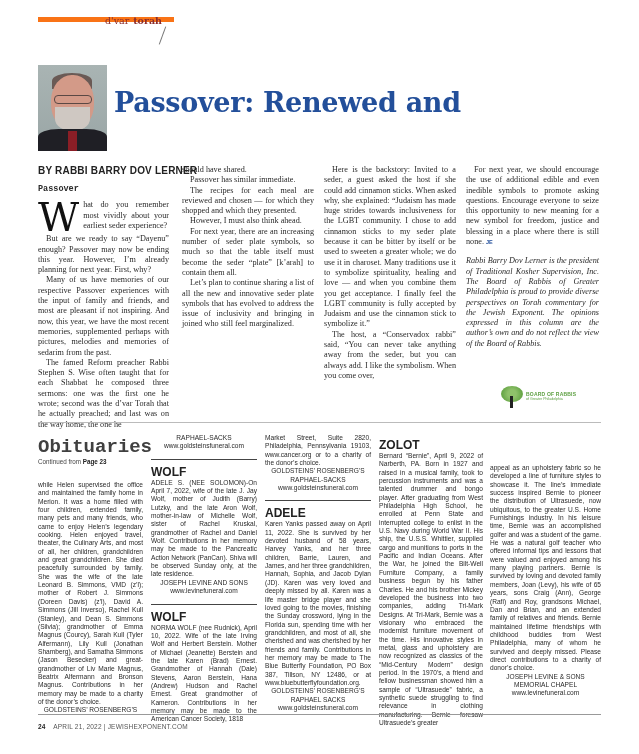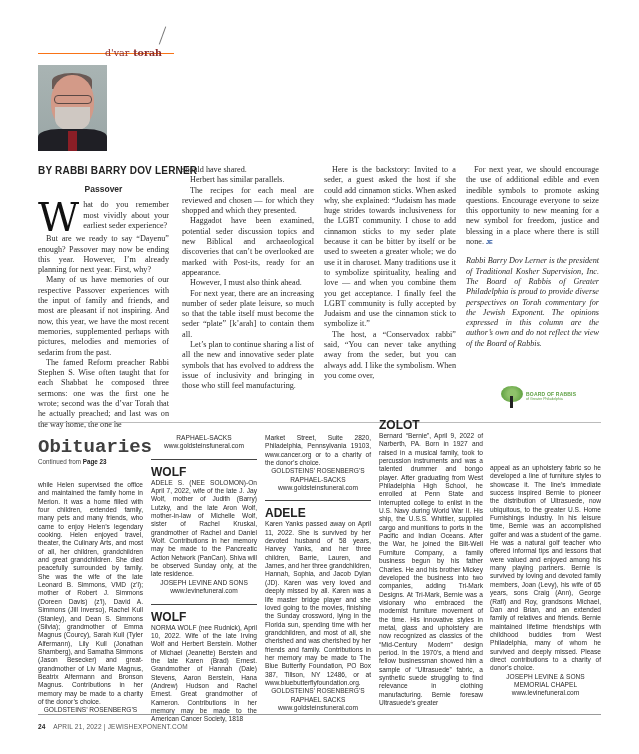--- a/index.html
+++ b/index.html
@@ -1,19 +1,19 @@
 <!DOCTYPE html>
 <html><head>
 <meta charset="utf-8">
 <style>
   * { box-sizing: border-box; margin: 0; padding: 0; }
   html, body { width: 639px; height: 754px; background: #fff; overflow: hidden; }
   body { position: relative; font-family: "Liberation Serif", serif; color: #222; }
 
-  .section-label { position: absolute; left: 38px; top: 42px; width: 136px; height: 12px; border-bottom: 1px solid #f97316; text-align: right; padding-right: 12px; }
+  .section-label { position: absolute; left: 38px; top: 10px; width: 136px; height: 12px; border-bottom: 5px solid #f97316; text-align: right; padding-right: 12px; }
   .section-label span { font-family: "DejaVu Serif", serif; font-size: 9.5px; color: #8a2b2b; line-height: 10px; }
   .section-label b { font-weight: bold; }
   .section-slash { position: absolute; left: 162px; top: 26px; width: 1px; height: 19px; background: #777; transform: rotate(20deg); }
 
   .photo { position: absolute; left: 38px; top: 65px; width: 69px; height: 86px; background: linear-gradient(180deg,#a9b4b3 0%,#9aa6a6 100%); overflow: hidden; }
   .photo .head { position: absolute; left: 13px; top: 10px; width: 43px; height: 54px; border-radius: 48% 48% 45% 45%; background: #d39a88; }
   .photo .hair { position: absolute; left: 14px; top: 8px; width: 40px; height: 16px; border-radius: 50% 50% 0 0; background: #6a5a55; }
   .photo .beard { position: absolute; left: 17px; top: 42px; width: 35px; height: 24px; border-radius: 0 0 50% 50%; background: #cfc8c2; }
   .photo .glasses { position: absolute; left: 16px; top: 30px; width: 38px; height: 9px; border: 1.5px solid #5a4844; border-radius: 4px; }
   .photo .suit { position: absolute; left: 0; top: 64px; width: 69px; height: 26px; background: #1f1f25; border-radius: 30% 30% 0 0; }
@@ -24,21 +24,21 @@
   .byline { position: absolute; left: 38px; top: 165px; font-family: "Liberation Sans", sans-serif; font-weight: bold; font-size: 10px; letter-spacing: 0.2px; color: #222; }
 
   .col { position: absolute; font-size: 8.2px; line-height: 10.3px; text-align: justify; color: #2a2a2a; }
   .col p { text-indent: 8px; }
   .col p.noindent { text-indent: 0; }
   .col1 { left: 38px; top: 180px; width: 131px; }
   .col2 { left: 182px; top: 165px; width: 132px; }
   .col3 { left: 324px; top: 165px; width: 132px; }
   .col4 { left: 466px; top: 165px; width: 133px; }
 
-  .subhead { font-family: Liberation Sans, sans-serif; font-weight: bold; font-size: 8.5px; text-align: center; margin: 4px 0 6px; }
+  .subhead { font-family: Liberation Mono, monospace; font-weight: bold; font-size: 8.5px; text-align: left; margin: 4px 0 6px; }
   .dropcap-wrap { overflow: hidden; }
   .dropcap { float: left; font-family: "DejaVu Serif", serif; font-size: 40px; line-height: 33px; margin: 1px 4px 0 0; color: #111; }
   .jx { font-family: "Liberation Sans", sans-serif; font-size: 5.5px; font-weight: bold; color: #234f9a; }
   .bio { font-style: italic; margin-top: 9px; text-indent: 0 !important; }
 
   .logo { position: absolute; left: 501px; top: 386px; width: 100px; height: 22px; }
   .logo .tree { position: absolute; left: 0; top: 0; width: 22px; height: 16px; border-radius: 50%; background: radial-gradient(circle,#8fc16a 30%,#6aa84a 70%); }
   .logo .trunk { position: absolute; left: 9px; top: 10px; width: 3px; height: 12px; background: #222; }
   .logo .t1 { position: absolute; left: 25px; top: 5px; font-family: "Liberation Sans", sans-serif; font-weight: bold; font-size: 5px; color: #5ea043; letter-spacing: 0.2px; }
   .logo .t2 { position: absolute; left: 25px; top: 11px; font-family: "Liberation Sans", sans-serif; font-size: 3.6px; color: #5ea043; }
@@ -49,21 +49,21 @@
   .obit-cont { position: absolute; left: 38px; top: 458px; font-family: "Liberation Sans", sans-serif; font-size: 6.3px; color: #444; }
   .obit-cont b { color: #222; }
 
   .ocol { position: absolute; font-family: "Liberation Sans", sans-serif; font-size: 6.6px; line-height: 8.35px; text-align: justify; color: #2a2a2a; }
   .ocol .c { text-align: center; }
   .ocol .name { font-family: "Liberation Sans", sans-serif; font-weight: bold; font-size: 12px; line-height: 13px; color: #222; margin-top: 1px; }
   .ocol .rule { height: 1px; background: #444; margin: 8px 0 6px; }
   .oc1 { left: 38px; top: 481px; width: 105px; }
   .oc2 { left: 151px; top: 434px; width: 106px; }
   .oc3 { left: 265px; top: 434px; width: 106px; }
-  .oc4 { left: 379px; top: 418px; width: 104px; }
+  .oc4 { left: 379px; top: 438px; width: 104px; }
   .oc5 { left: 490px; top: 464px; width: 111px; }
 
   .footer-rule { position: absolute; left: 38px; top: 714px; width: 563px; height: 1px; background: #999; }
   .footer { position: absolute; left: 38px; top: 723px; font-family: "Liberation Sans", sans-serif; font-size: 6.5px; color: #555; letter-spacing: 0.2px; }
   .footer .pg { font-weight: bold; color: #222; margin-right: 6px; }
 </style>
 </head>
 <body>
 
 <div class="section-label">
@@ -75,43 +75,43 @@
 <div class="photo">
   <div class="hair"></div>
   <div class="head"></div>
   <div class="beard"></div>
   <div class="glasses"></div>
   <div class="suit"></div>
   <div class="tie"></div>
 </div>
 
 <h1 class="headline">
+  <div>Passover: Renewed and</div>
 </h1>
 
 <div class="byline">BY RABBI BARRY DOV LERNER</div>
 
 <div class="col col1">
   <div class="subhead">Passover</div>
   <div class="dropcap-wrap">
     <span class="dropcap">W</span>
     <p class="noindent">hat do you remember most vividly about your earliest seder experience?</p>
   </div>
   <p>But are we ready to say “Dayenu” enough? Passover may now be ending this year. However, I’m already planning for next year. First, why?</p>
   <p>Many of us have memories of our respective Passover experiences with the input of family and friends, and most are pleasant if not inspiring. And now, this year, we have the most recent memories, supplemented perhaps with pictures, melodies and memories of sedarim from the past.</p>
   <p>The famed Reform preacher Rabbi Stephen S. Wise often taught that for each Shabbat he composed three sermons: one was the first one he wrote; second was the d’var Torah that he actually preached; and last was on the way home, the one he</p>
 </div>
 
 <div class="col col2">
   <p class="noindent">should have shared.</p>
-  <p>Herbert has similar parallels.</p>
+  <p>Passover has similar immediate.</p>
   <p>The recipes for each meal are reviewed and chosen — for which they shopped and which they presented.</p>
-  <p>Haggadot have been examined, potential seder discussion topics and new Biblical and archaeological discoveries that can’t be overlooked are marked with Post-its, ready for an appearance.</p>
   <p>However, I must also think ahead.</p>
-  <p>For next year, there are an increasing number of seder plate leisure, so much so that the table itself must become the seder “plate” [k’arah] to contain them all.</p>
-  <p>Let’s plan to continue sharing a list of all the new and innovative seder plate symbols that has evolved to address the issue of inclusivity and bringing in those who still feel manufacturing.</p>
+  <p>For next year, there are an increasing number of seder plate symbols, so much so that the table itself must become the seder “plate” [k’arah] to contain them all.</p>
+  <p>Let’s plan to continue sharing a list of all the new and innovative seder plate symbols that has evolved to address the issue of inclusivity and bringing in joined who still feel marginalized.</p>
 </div>
 
 <div class="col col3">
   <p>Here is the backstory: Invited to a seder, a guest asked the host if she could add cinnamon sticks. When asked why, she explained: “Judaism has made huge strides towards inclusiveness for the LGBT community. I chose to add cinnamon sticks to my seder plate because it can be bitter by itself or be used to sweeten a greater whole; we do use it in charoset. Many traditions use it to symbolize spirituality, healing and love — and when you combine them you get acceptance. I finally feel the LGBT community is fully accepted by Judaism and use the cinnamon stick to symbolize it.”</p>
   <p>The host, a “Conservadox rabbi” said, “You can never take anything away from the seder, but you can always add. I like the symbolism. When you come over,</p>
 </div>
 
 <div class="col col4">
   <p><span>For next year, we should encourage the use of additional edible and even inedible symbols to promote asking questions. Encourage everyone to seize this opportunity to new meaning for a new symbol for freedom, justice and blessing in a place where there is still none.</span> <span class="jx">JE</span></p>
   <p class="bio">Rabbi Barry Dov Lerner is the president of Traditional Kosher Supervision, Inc. The Board of Rabbis of Greater Philadelphia is proud to provide diverse perspectives on Torah commentary for the Jewish Exponent. The opinions expressed in this column are the author’s own and do not reflect the view of the Board of Rabbis.</p>

